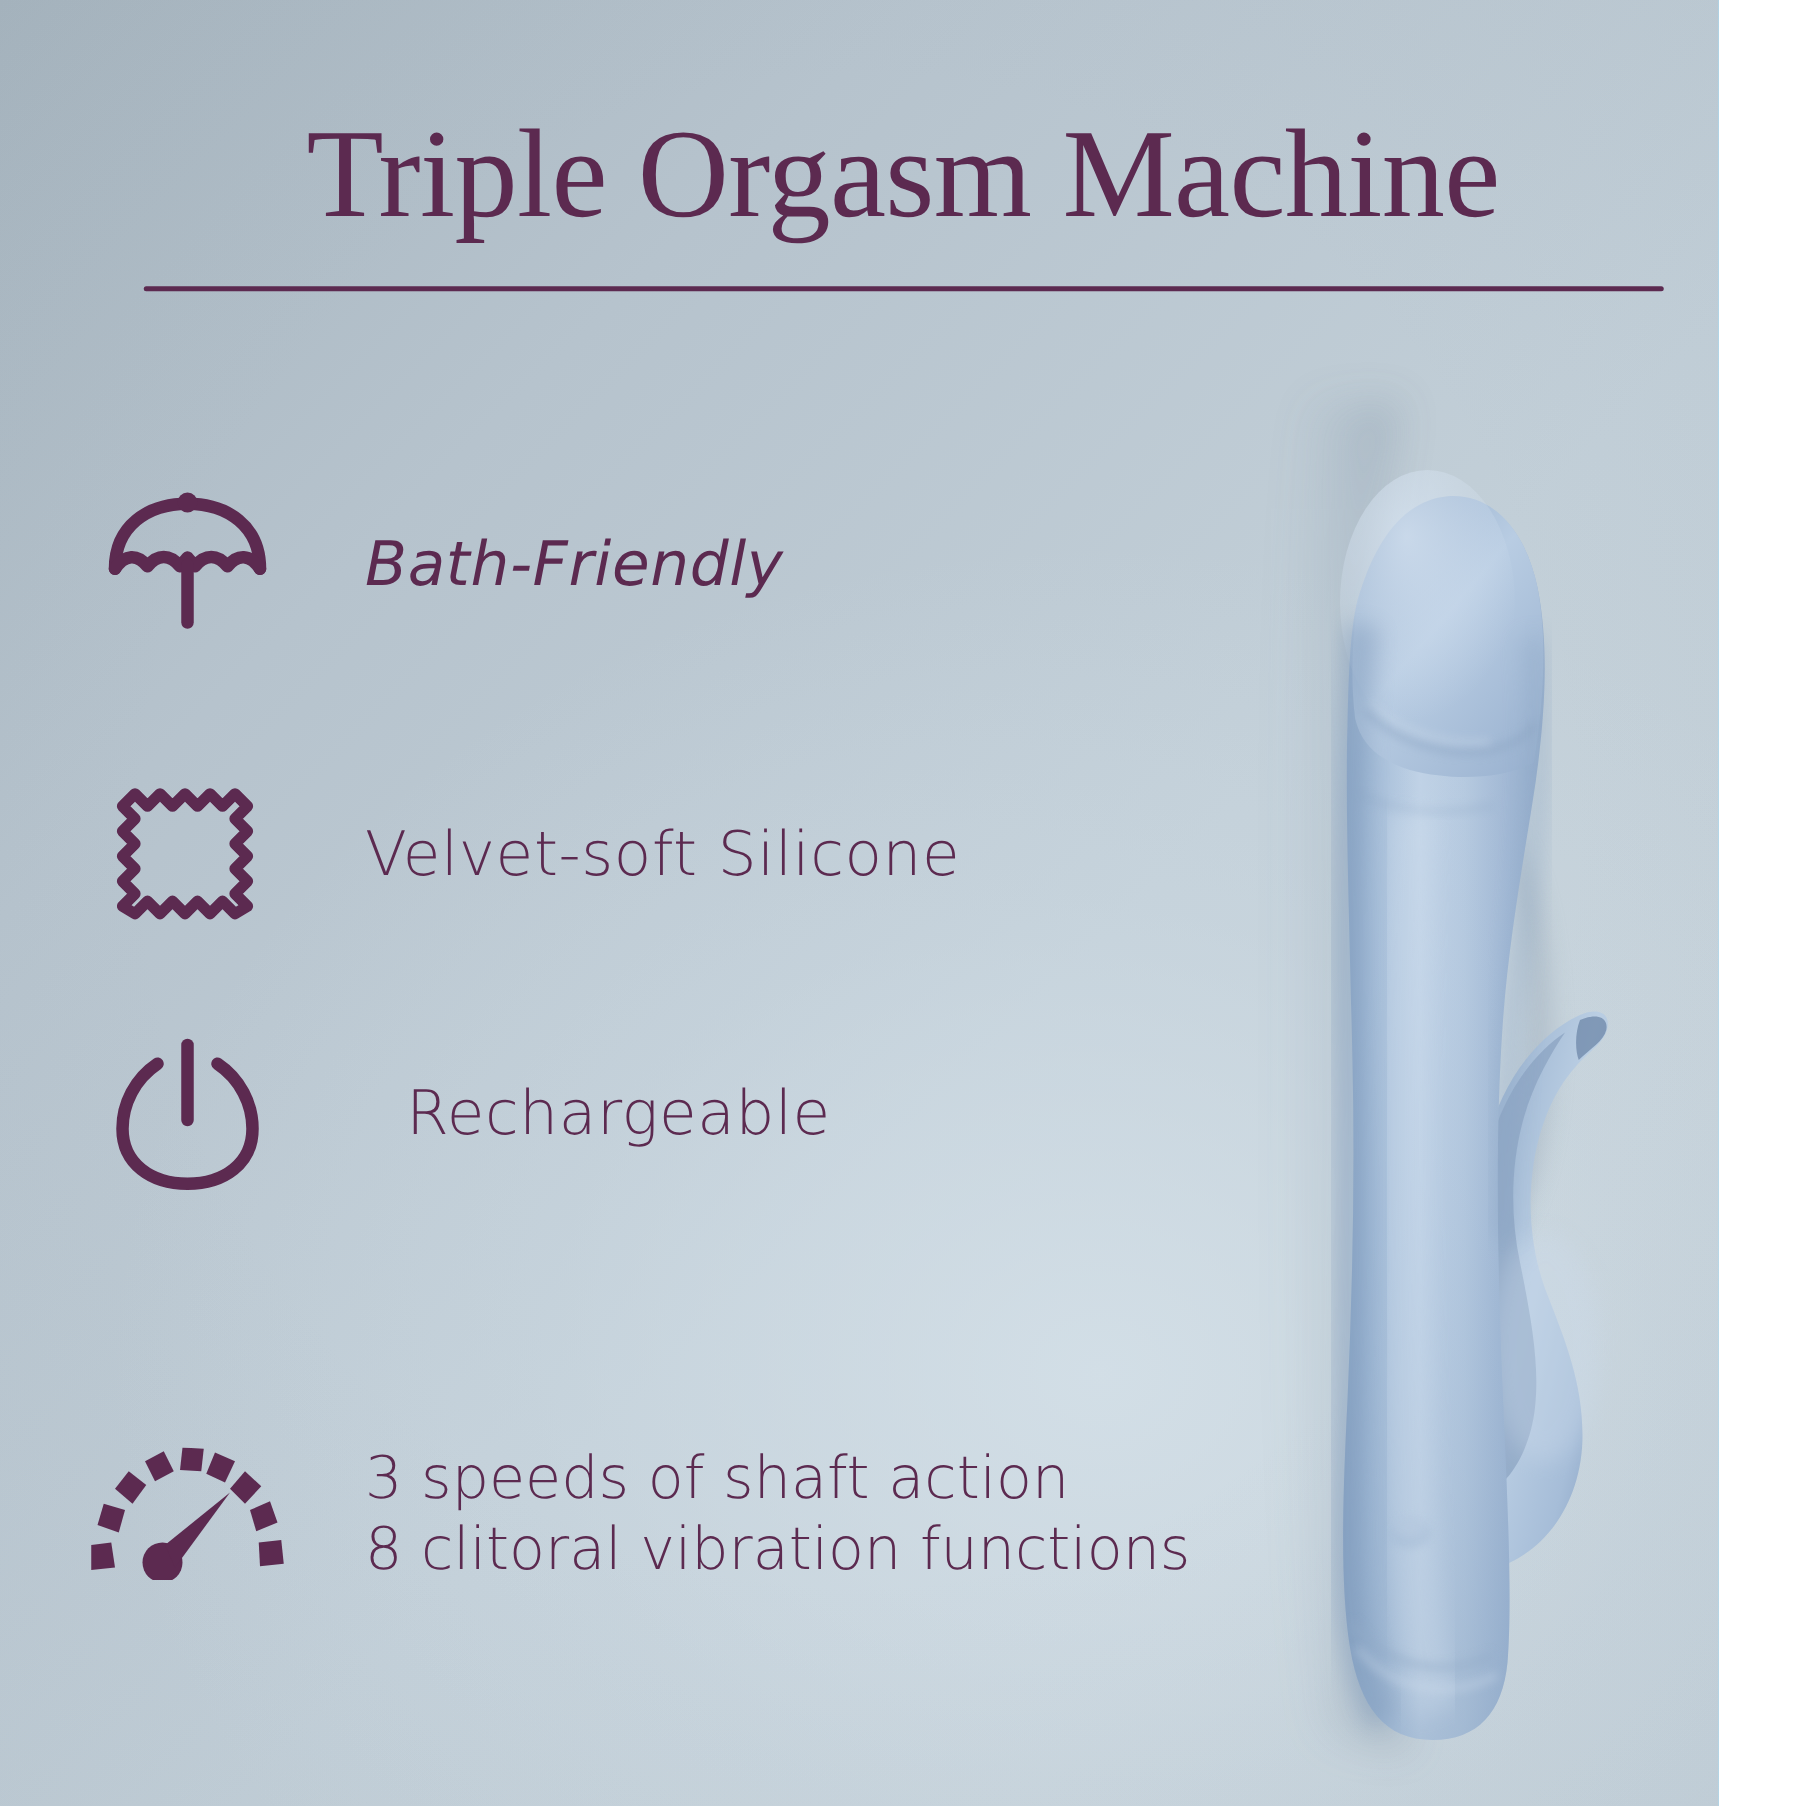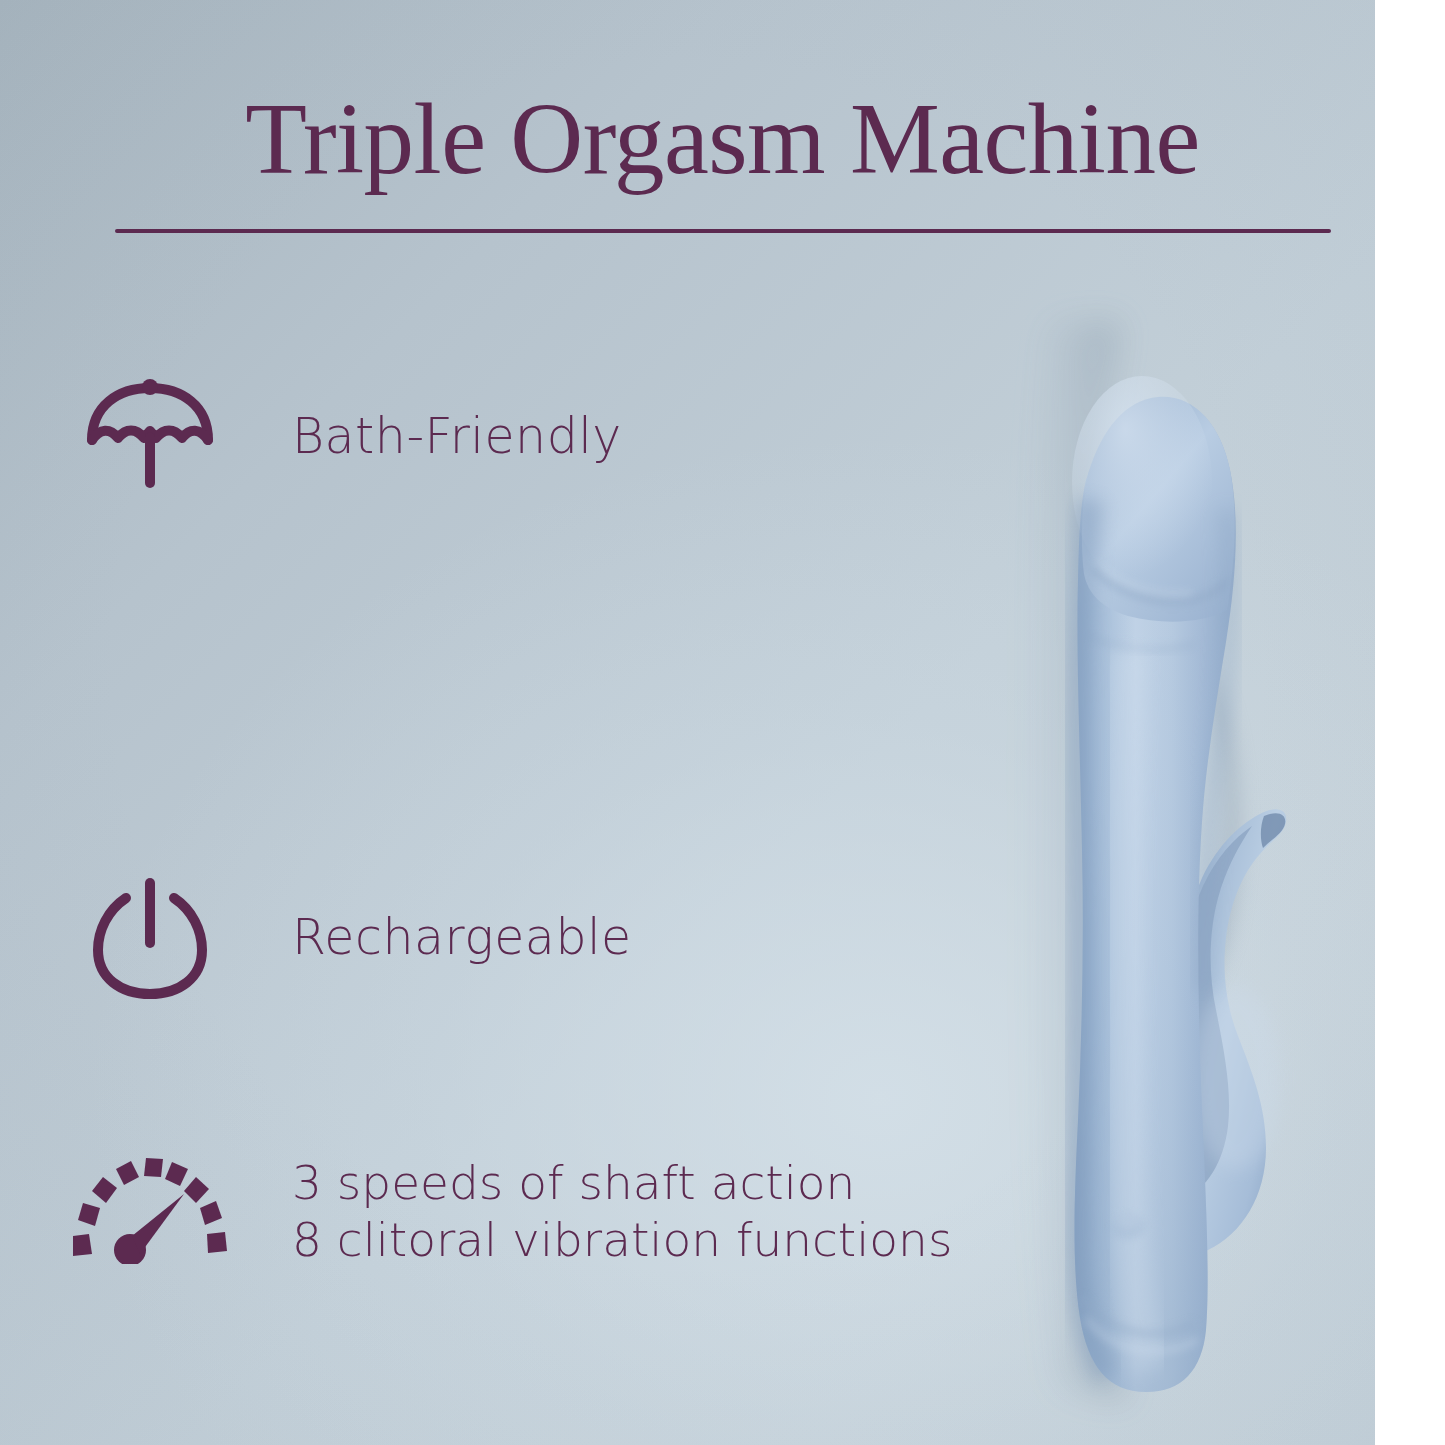--- a/index.html
+++ b/index.html
@@ -66,23 +66,23 @@
     width: 1000px;
     height: 1445px;
   }
   .feature-row {
     position: absolute;
     left: 70px;
     display: flex;
     align-items: center;
     height: 150px;
   }
-  .feature-row.r0 { top: 361px; }
+  .feature-row.r0 { top: 376px; font-style: italic; }
   .feature-row.r1 { top: 608px; }
-  .feature-row.r2 { top: 862px; }
+  .feature-row.r2 { top: 815px; gap: 33px; }
   .feature-row.r3 { top: 1136px; }
 
   .feature-icon {
     width: 160px;
     height: 150px;
     display: flex;
     align-items: center;
     justify-content: center;
     flex: none;
   }
@@ -134,20 +134,31 @@
           <path d="M12 64 C12 30 38 12 70 12 C102 12 128 30 128 64" stroke="#5c2a50" stroke-width="10" stroke-linecap="round" fill="none"></path>
           <path d="M12 64 C20 52 30 52 38 62 C46 52 56 52 64 62 C70 55 70 55 70 55
                    C70 55 70 55 76 62 C84 52 94 52 102 62 C110 52 120 52 128 64" stroke="#5c2a50" stroke-width="10" stroke-linecap="round" stroke-linejoin="round" fill="none"></path>
           <rect x="65" y="56" width="10" height="56" rx="5" fill="#5c2a50"></rect>
           <circle cx="70" cy="11" r="8" fill="#5c2a50"></circle>
         </svg>
       </div>
       <div class="feature-text">Bath-Friendly</div>
     </div>
 
+    <div class="feature-row r1">
+      <div class="feature-icon">
+        <svg width="124" height="116" viewBox="0 0 124 116" fill="none">
+          <path d="M10 20 L20 10 L30 20 L40 10 L50 20 L60 10 L70 20 L80 10 L90 20 L100 10 L110 20
+                   L100 30 L110 40 L100 50 L110 60 L100 70 L110 80 L100 90 L110 100
+                   L100 106 L90 96 L80 106 L70 96 L60 106 L50 96 L40 106 L30 96 L20 106 L10 100
+                   L20 90 L10 80 L20 70 L10 60 L20 50 L10 40 L20 30 Z" stroke="#5c2a50" stroke-width="9" stroke-linejoin="round" stroke-linecap="round" fill="none"></path>
+        </svg>
+      </div>
+      <div class="feature-text">Velvet-soft Silicone</div>
+    </div>
 
     <div class="feature-row r2">
       <div class="feature-icon">
         <svg width="120" height="126" viewBox="0 0 120 126" fill="none">
           <path d="M36 24 C18 36 8 56 8 76 C8 104 31 120 60 120 C89 120 112 104 112 76 C112 56 102 36 84 24" stroke="#5c2a50" stroke-width="10" stroke-linecap="round" fill="none"></path>
           <rect x="55" y="4" width="10" height="70" rx="5" fill="#5c2a50"></rect>
         </svg>
       </div>
       <div class="feature-text">Rechargeable</div>
     </div>

